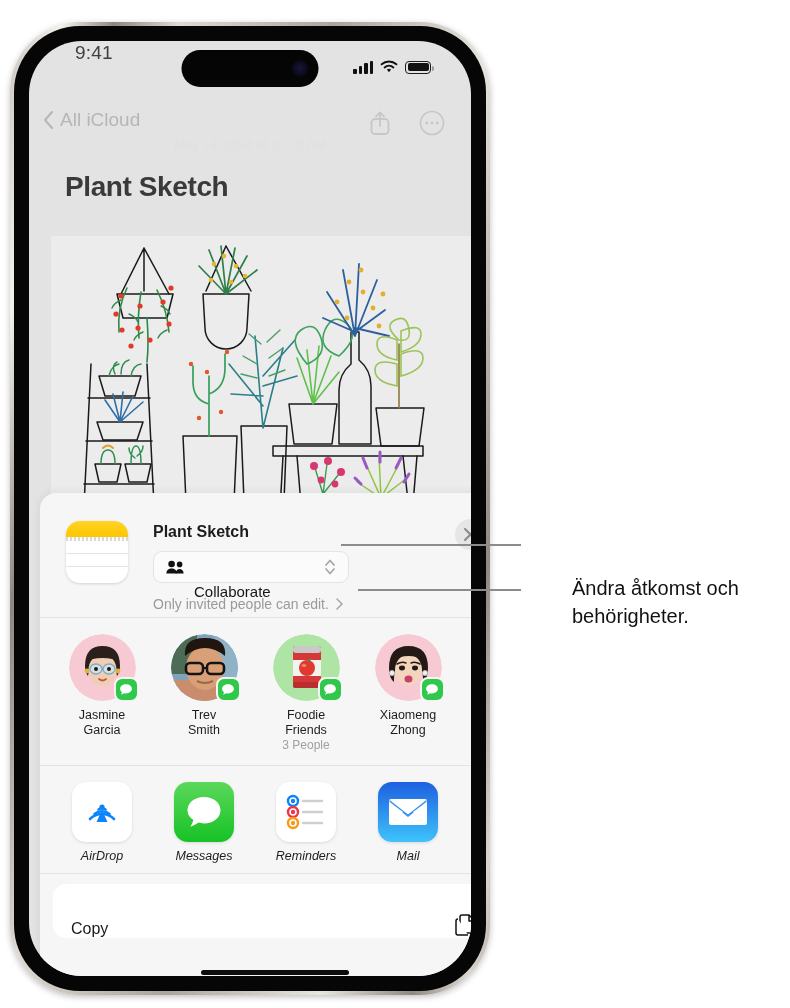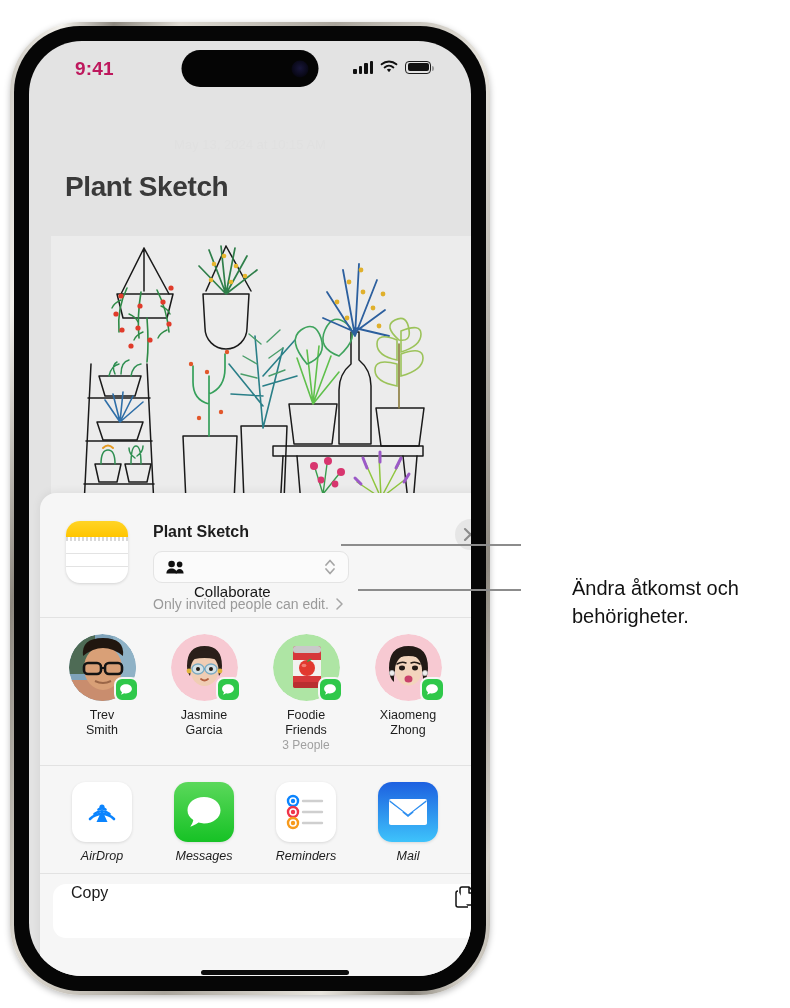--- a/index.html
+++ b/index.html
@@ -36,22 +36,22 @@
   .btn-silent { left: 6px; top: 140px; width: 4px; height: 30px; }
   .btn-volup  { left: 6px; top: 205px; width: 4px; height: 56px; }
   .btn-voldn  { left: 6px; top: 278px; width: 4px; height: 56px; }
   .btn-power  { right: 6px; top: 235px; width: 4px; height: 86px; }
 
   
   .statusbar {
     position: absolute; left: 0; top: 0; width: 100%; height: 62px;
   }
   .clock {
-    position: absolute; left: 46px; top: 17px;
-    font-size: 19px; font-weight: 700; color: #be185d; letter-spacing: .2px;
+    position: absolute; left: 46px; top: 1px;
+    font-size: 19px; font-weight: 400; color: #404040; letter-spacing: .2px;
   }
   .dynamic-island {
     position: absolute; left: 50%; transform: translateX(-50%); top: 9px;
     width: 137px; height: 37px; border-radius: 19px; background: #050505;
   }
   .di-cam {
     position: absolute; right: 10px; top: 50%; transform: translateY(-50%);
     width: 17px; height: 17px; border-radius: 50%;
     background: radial-gradient(circle at 50% 45%, #18163a 0%, #0b0a1c 55%, #000 100%);
   }
@@ -162,21 +162,21 @@
   .app-icon {
     width: 60px; height: 60px; margin: 0 auto 7px; border-radius: 14px;
     box-shadow: 0 1px 3px rgba(0,0,0,.12); overflow: hidden;
     display: flex; align-items: center; justify-content: center;
   }
   .app-name { font-size: 12.5px; color: #1d1d1d; font-style: italic; }
 
   
   .actions-card {
     margin: 10px 13px 0; background: #fff; border-radius: 13px;
-    height: 54px; display: flex; align-items: flex-start; padding: 0 18px;
+    height: 54px; display: flex; align-items: flex-end; padding: 0 18px;
   }
   .action-label { font-size: 16px; color: #1a1a1a; }
   .action-icon { margin-left: auto; width: 26px; height: 26px; }
 
   .home-indicator {
     position: absolute; left: 50%; transform: translateX(-50%); bottom: 9px;
     width: 148px; height: 5px; border-radius: 3px; background: #0c0c0c;
   }
 
   
@@ -218,20 +218,40 @@
               <path d="M9 12.2 11.1 9.6a3.3 3.3 0 0 0-4.2 0L9 12.2z" fill="#111"></path>
               <path d="M4.6 7.4a6.9 6.9 0 0 1 8.8 0" stroke="#111" stroke-width="1.9" fill="none" stroke-linecap="round"></path>
               <path d="M1.6 4.3a11.3 11.3 0 0 1 14.8 0" stroke="#111" stroke-width="1.9" fill="none" stroke-linecap="round"></path>
             </svg>
             <span class="battery">
                 <span></span>
               </span>
           </div>
         </div>
 
+        <div class="navbar">
+          <div class="back-btn">
+            <svg class="chev-left" viewBox="0 0 11 18">
+              <path d="M9 1 2 9l7 8" stroke="#b6b6b6" stroke-width="2" fill="none" stroke-linecap="round" stroke-linejoin="round"></path>
+            </svg>
+            <span>All iCloud</span>
+          </div>
+          <div class="nav-actions">
+            <svg class="icon-share" viewBox="0 0 26 28">
+              <rect x="4.5" y="10" width="17" height="15" rx="3.5" stroke="#c7c7c7" stroke-width="1.8" fill="none"></rect>
+              <path d="M13 17V3.5M13 3.5 9 7.5M13 3.5l4 4" stroke="#c7c7c7" stroke-width="1.8" fill="none" stroke-linecap="round" stroke-linejoin="round"></path>
+            </svg>
+            <svg class="icon-more" viewBox="0 0 26 26">
+              <circle cx="13" cy="13" r="11.5" stroke="#c7c7c7" stroke-width="1.6" fill="none"></circle>
+              <circle cx="7.8" cy="13" r="1.5" fill="#c7c7c7"></circle>
+              <circle cx="13" cy="13" r="1.5" fill="#c7c7c7"></circle>
+              <circle cx="18.2" cy="13" r="1.5" fill="#c7c7c7"></circle>
+            </svg>
+          </div>
+        </div>
 
         <div class="doc-date">May 13, 2024 at 10:15 AM</div>
         <div class="doc-title">Plant Sketch</div>
 
         <div class="sketch-wrap">
           <svg width="490" height="300" viewBox="0 0 490 300">
             <rect width="490" height="300" fill="#ececec"></rect>
             <g fill="none" stroke="#1a1a1a" stroke-width="1.5" stroke-linecap="round" stroke-linejoin="round">
 
               <path d="M93 12 L70 58 M93 12 L118 58 M93 12 L93 55"></path>
@@ -421,20 +441,48 @@
               <span class="ptext">Only invited people can edit.</span>
               <svg class="pchev" viewBox="0 0 7 12">
                 <path d="M1 1 L6 6 L1 11" stroke="#a6a6a6" stroke-width="1.5" fill="none" stroke-linecap="round" stroke-linejoin="round"></path>
               </svg>
             </div>
           </div>
 
           <div class="divider"></div>
 
           <div class="contacts-row">
+
+            <div class="contact">
+              <div class="avatar-wrap">
+                <div class="avatar">
+                  <svg width="67" height="67" viewBox="0 0 67 67">
+                    <circle cx="33.5" cy="33.5" r="33.5" fill="#f7c9d2"></circle>
+                    <path d="M16 32 q0 -20 17.5 -20 q17.5 0 17.5 20 q0 6 -3 10 q-2 -16 -14.5 -16 q-12.5 0 -14.5 16 q-3 -4 -3 -10Z" fill="#2a1f1a"></path>
+                    <ellipse cx="33.5" cy="36" rx="14" ry="16" fill="#f0cdb4"></ellipse>
+                    <path d="M18 28 q6 -12 15.5 -12 q9.5 0 15.5 12 q-4 -4 -15.5 -4 q-11.5 0 -15.5 4Z" fill="#2a1f1a"></path>
+                    <ellipse cx="27" cy="35" rx="6" ry="5" fill="#cfe6f2" opacity=".8" stroke="#5da3c7" stroke-width="1.3"></ellipse>
+                    <ellipse cx="40" cy="35" rx="6" ry="5" fill="#cfe6f2" opacity=".8" stroke="#5da3c7" stroke-width="1.3"></ellipse>
+                    <path d="M33 35 h1" stroke="#5da3c7" stroke-width="1.3"></path>
+                    <circle cx="27" cy="35" r="2" fill="#241a14"></circle>
+                    <circle cx="40" cy="35" r="2" fill="#241a14"></circle>
+                    <path d="M30 45 q3.5 3 7 0" stroke="#b4603f" stroke-width="1.8" fill="none" stroke-linecap="round"></path>
+                    <circle cx="18" cy="37" r="2.4" fill="#e0b43c"></circle>
+                    <circle cx="49" cy="37" r="2.4" fill="#e0b43c"></circle>
+                  </svg>
+                </div>
+                <div class="badge-msg">
+                  <svg viewBox="0 0 14 14">
+                      <path d="M7 1.2c3.3 0 5.9 2 5.9 4.6 0 2.6-2.6 4.6-5.9 4.6-.7 0-1.3-.1-1.9-.2l-3 1.6.9-2.5C1.9 8.5 1.1 7.3 1.1 5.8 1.1 3.2 3.7 1.2 7 1.2Z" fill="#fff"></path>
+                    </svg>
+                </div>
+              </div>
+              <div class="contact-name">Jasmine</div>
+              <div class="contact-name">Garcia</div>
+            </div>
 
             <div class="contact">
               <div class="avatar-wrap">
                 <div class="avatar">
                   <svg width="67" height="67" viewBox="0 0 67 67">
                     <defs>
                         <clipPath id="c1">
                           <circle cx="33.5" cy="33.5" r="33.5"></circle>
                         </clipPath>
                       </defs>
@@ -459,48 +507,20 @@
                 </div>
               </div>
               <div class="contact-name">Trev</div>
               <div class="contact-name">Smith</div>
             </div>
 
             <div class="contact">
               <div class="avatar-wrap">
                 <div class="avatar">
                   <svg width="67" height="67" viewBox="0 0 67 67">
-                    <circle cx="33.5" cy="33.5" r="33.5" fill="#f7c9d2"></circle>
-                    <path d="M16 32 q0 -20 17.5 -20 q17.5 0 17.5 20 q0 6 -3 10 q-2 -16 -14.5 -16 q-12.5 0 -14.5 16 q-3 -4 -3 -10Z" fill="#2a1f1a"></path>
-                    <ellipse cx="33.5" cy="36" rx="14" ry="16" fill="#f0cdb4"></ellipse>
-                    <path d="M18 28 q6 -12 15.5 -12 q9.5 0 15.5 12 q-4 -4 -15.5 -4 q-11.5 0 -15.5 4Z" fill="#2a1f1a"></path>
-                    <ellipse cx="27" cy="35" rx="6" ry="5" fill="#cfe6f2" opacity=".8" stroke="#5da3c7" stroke-width="1.3"></ellipse>
-                    <ellipse cx="40" cy="35" rx="6" ry="5" fill="#cfe6f2" opacity=".8" stroke="#5da3c7" stroke-width="1.3"></ellipse>
-                    <path d="M33 35 h1" stroke="#5da3c7" stroke-width="1.3"></path>
-                    <circle cx="27" cy="35" r="2" fill="#241a14"></circle>
-                    <circle cx="40" cy="35" r="2" fill="#241a14"></circle>
-                    <path d="M30 45 q3.5 3 7 0" stroke="#b4603f" stroke-width="1.8" fill="none" stroke-linecap="round"></path>
-                    <circle cx="18" cy="37" r="2.4" fill="#e0b43c"></circle>
-                    <circle cx="49" cy="37" r="2.4" fill="#e0b43c"></circle>
-                  </svg>
-                </div>
-                <div class="badge-msg">
-                  <svg viewBox="0 0 14 14">
-                      <path d="M7 1.2c3.3 0 5.9 2 5.9 4.6 0 2.6-2.6 4.6-5.9 4.6-.7 0-1.3-.1-1.9-.2l-3 1.6.9-2.5C1.9 8.5 1.1 7.3 1.1 5.8 1.1 3.2 3.7 1.2 7 1.2Z" fill="#fff"></path>
-                    </svg>
-                </div>
-              </div>
-              <div class="contact-name">Jasmine</div>
-              <div class="contact-name">Garcia</div>
-            </div>
-
-            <div class="contact">
-              <div class="avatar-wrap">
-                <div class="avatar">
-                  <svg width="67" height="67" viewBox="0 0 67 67">
                     <circle cx="33.5" cy="33.5" r="33.5" fill="#aee5a4"></circle>
                     <rect x="20" y="12" width="28" height="42" rx="3" fill="#d6383a"></rect>
                     <rect x="20" y="12" width="28" height="7" rx="3" fill="#c9c9c9"></rect>
                     <rect x="20" y="26" width="28" height="16" fill="#f2f2ef"></rect>
                     <circle cx="34" cy="34" r="8" fill="#e2392f"></circle>
                     <path d="M34 27 q3 -3 5 -2 q-2 3 -5 3Z" fill="#3f9a46"></path>
                     <ellipse cx="31" cy="31.5" rx="2.4" ry="1.8" fill="#f48b7f" opacity=".85"></ellipse>
                     <rect x="20" y="48" width="28" height="6" rx="2" fill="#b92f30"></rect>
                   </svg>
                 </div>

